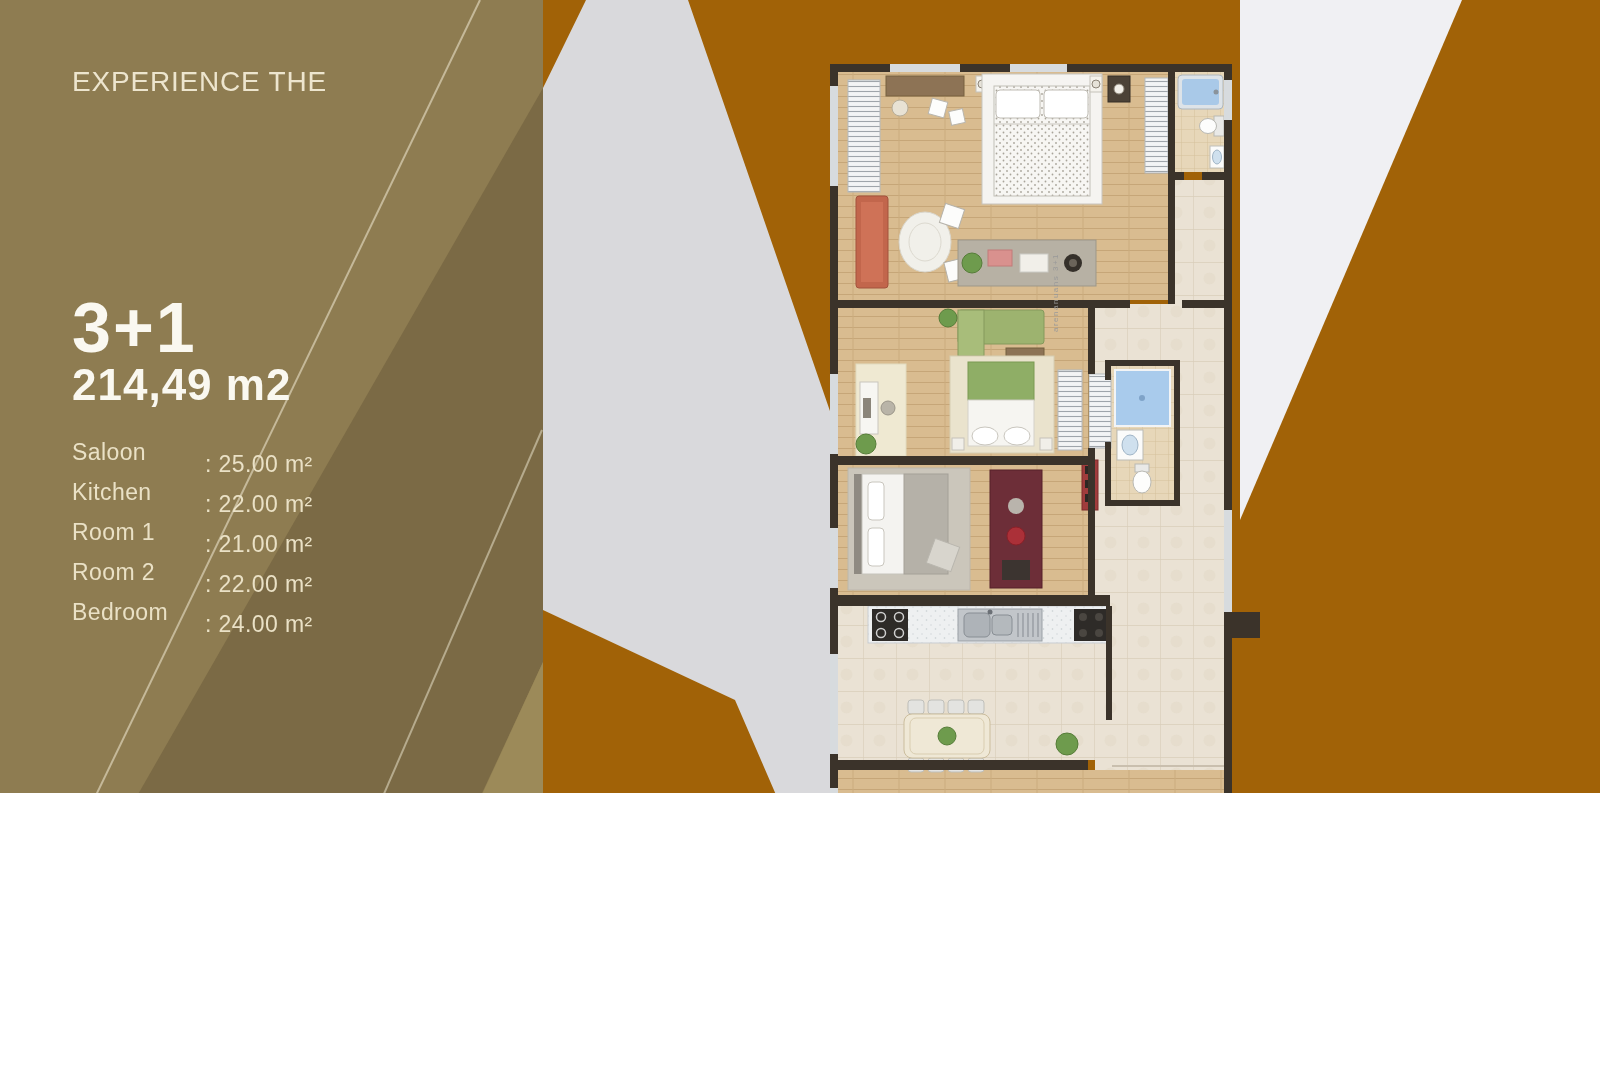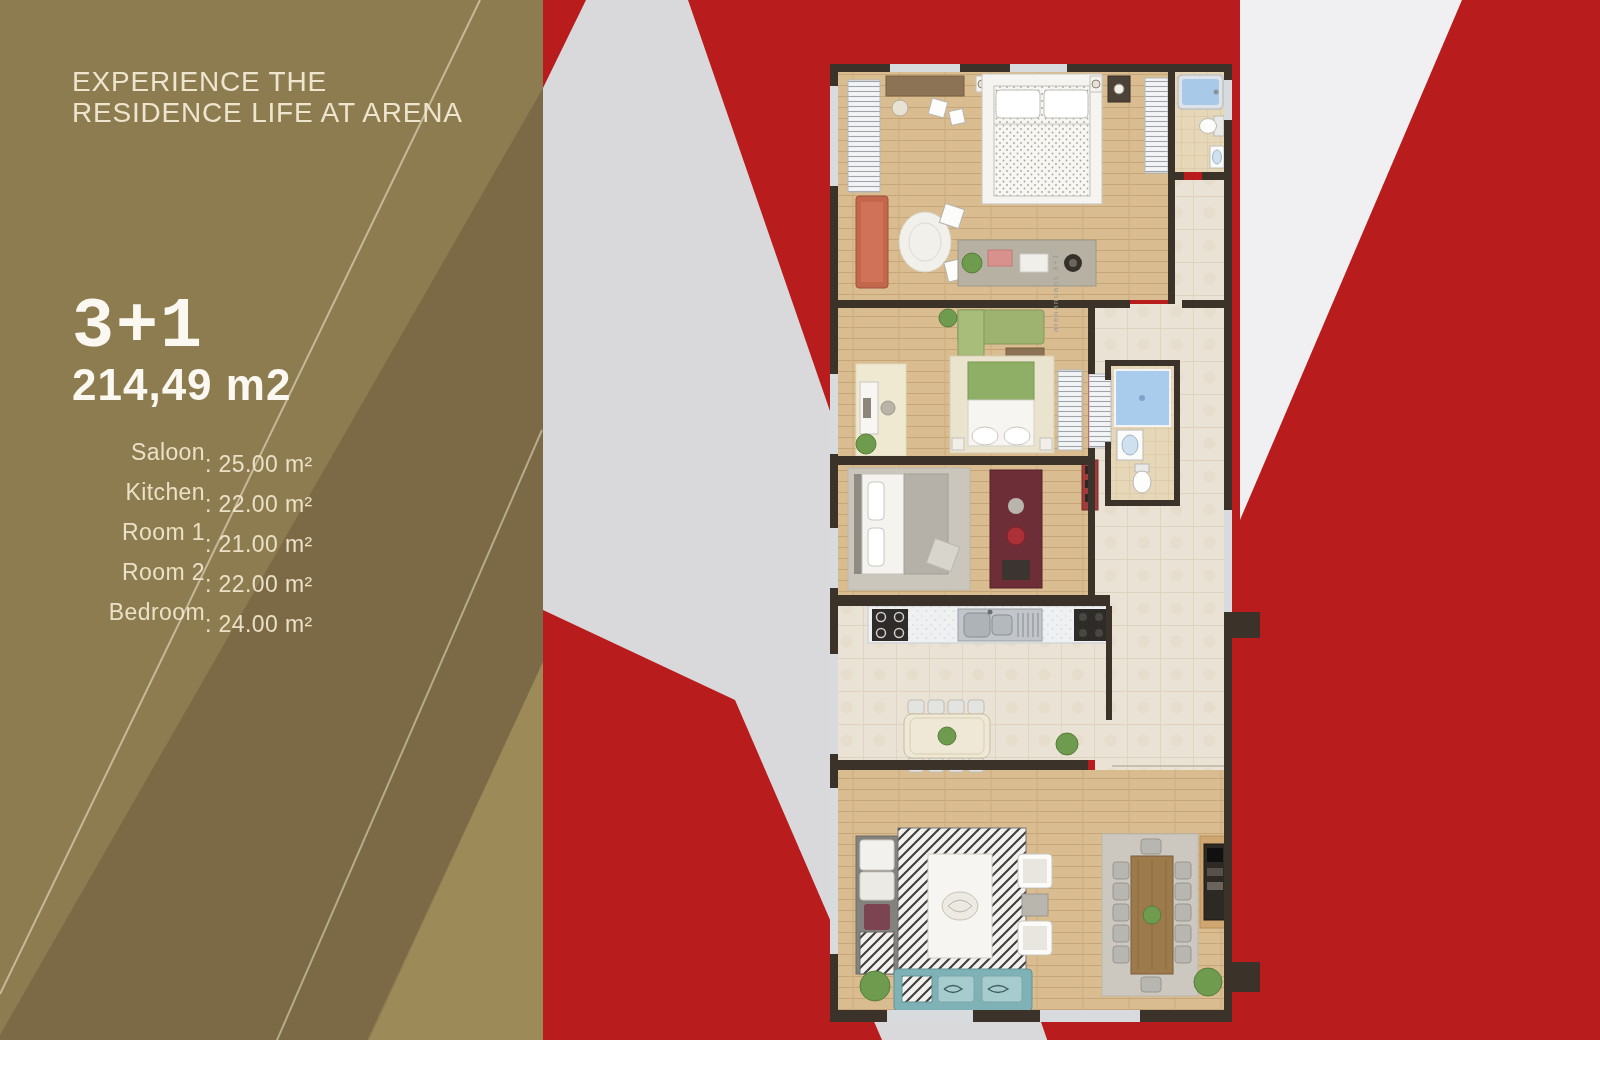--- a/index.html
+++ b/index.html
@@ -1,48 +1,47 @@
 <!DOCTYPE html>
 <html><head>
 <meta charset="utf-8">
 <style>
   html,body{margin:0;padding:0;background:#ffffff;}
   .stage{
-    position:relative;width:1600px;height:1040px;overflow:hidden;background:#b91c1c;
+    position:relative;width:1600px;height:793px;overflow:hidden;background:#a16207;
     font-family:"Liberation Sans", sans-serif;
   }
   .bg-svg{position:absolute;left:0;top:0;width:1600px;height:1077px;display:block;}
   .panel-copy{position:absolute;left:72px;top:66px;width:420px;color:#EDE5CE;z-index:3;}
   .heading{font-size:28px;line-height:31px;letter-spacing:.8px;font-weight:400;color:#EDE5CE;}
-  .unit-type{position:absolute;left:72px;top:288px;font-size:70px;font-weight:700;letter-spacing:2px;color:#FAF8F0;z-index:3;font-family:Liberation Mono, monospace;}
+  .unit-type{position:absolute;left:72px;top:288px;font-size:70px;font-weight:700;letter-spacing:2px;color:#FAF8F0;z-index:3;}
   .unit-area{position:absolute;left:72px;top:360px;font-size:44px;font-weight:700;letter-spacing:1px;color:#FAF8F0;z-index:3;}
   .rooms{position:absolute;left:72px;top:432px;z-index:3;}
   .room-row{display:flex;height:40px;align-items:center;font-size:23px;color:#EAE1C6;letter-spacing:.4px;}
-  .room-label{width:133px;text-align:right;}
+  .room-label{width:133px;}
   .room-value{white-space:pre;margin-top:24px;}
   .plan-svg{position:absolute;left:830px;top:64px;width:440px;height:962px;z-index:2;display:block;}
 </style>
 </head>
 <body>
 
 <div class="stage">
 
   <svg class="bg-svg" viewBox="0 0 1600 1077">
     <polygon points="0,0 543,0 543,1077 0,1077" fill="#8E7C51"></polygon>
     <polygon points="543,88 543,662 350,1077 0,1077 0,1035" fill="#7B6A45"></polygon>
     <polygon points="543,662 543,1077 352,1077" fill="#9C8A59"></polygon>
     <line x1="480" y1="0" x2="0" y2="994" stroke="#F2EBD6" stroke-opacity="0.55" stroke-width="2"></line>
     <line x1="542" y1="430" x2="261" y2="1077" stroke="#F2EBD6" stroke-opacity="0.5" stroke-width="2"></line>
     <polygon points="586,0 688,0 1060,1077 898,1077 735,700 543,610 543,88" fill="#D9D9DC"></polygon>
     <polygon points="1240,0 1462,0 1240,520" fill="#F0F0F3"></polygon>
   </svg>
 
   <div class="panel-copy">
     <div class="heading">EXPERIENCE THE</div>
-    <div class="heading">RESIDENCE LIFE AT ARENA</div>
   </div>
   <div class="unit-type">3+1</div>
   <div class="unit-area">214,49 m2</div>
 
   <div class="rooms">
     <div class="room-row">
       <span class="room-label">Saloon</span>
       <span class="room-value">: 25.00 m²</span>
     </div>
     <div class="room-row">

